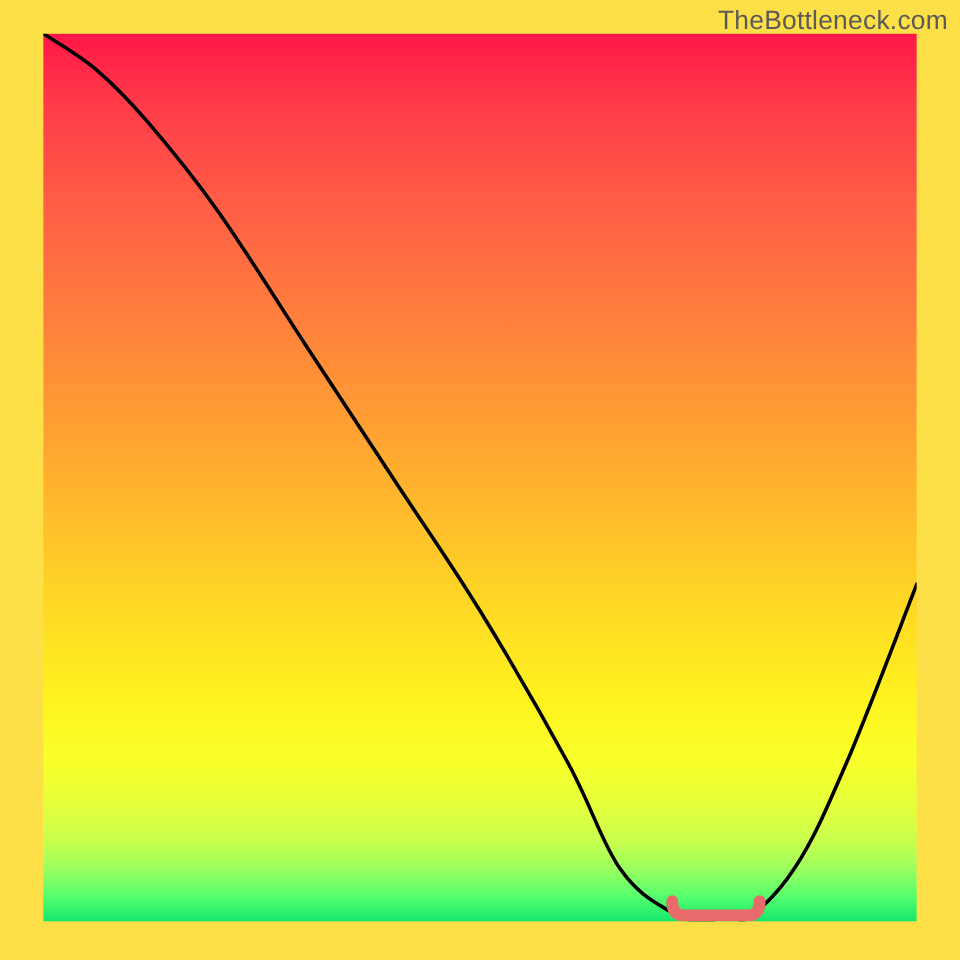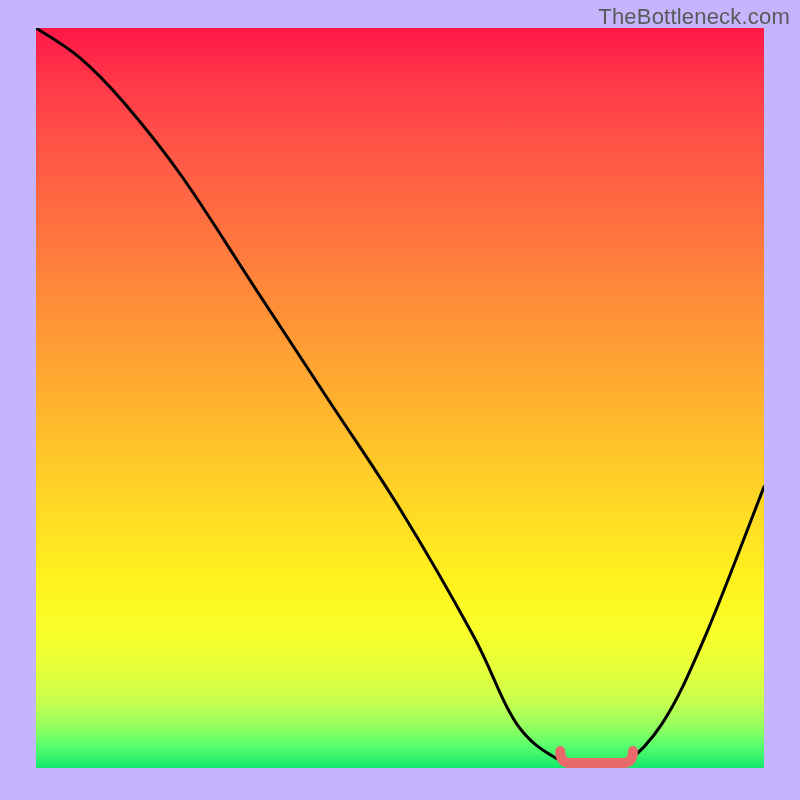--- a/index.html
+++ b/index.html
@@ -8,21 +8,21 @@
     width: 800px;
     height: 800px;
     background: #000;
     overflow: hidden;
     font-family: Arial, Helvetica, sans-serif;
   }
   .frame {
     position: relative;
     width: 800px;
     height: 800px;
-    background: #c4b5fd;
+    background: #fde047;
   }
   .watermark {
     position: absolute;
     top: 4px;
     right: 10px;
     color: #5a5a5a;
     font-size: 22px;
     font-weight: 500;
     letter-spacing: 0.2px;
     z-index: 10;

